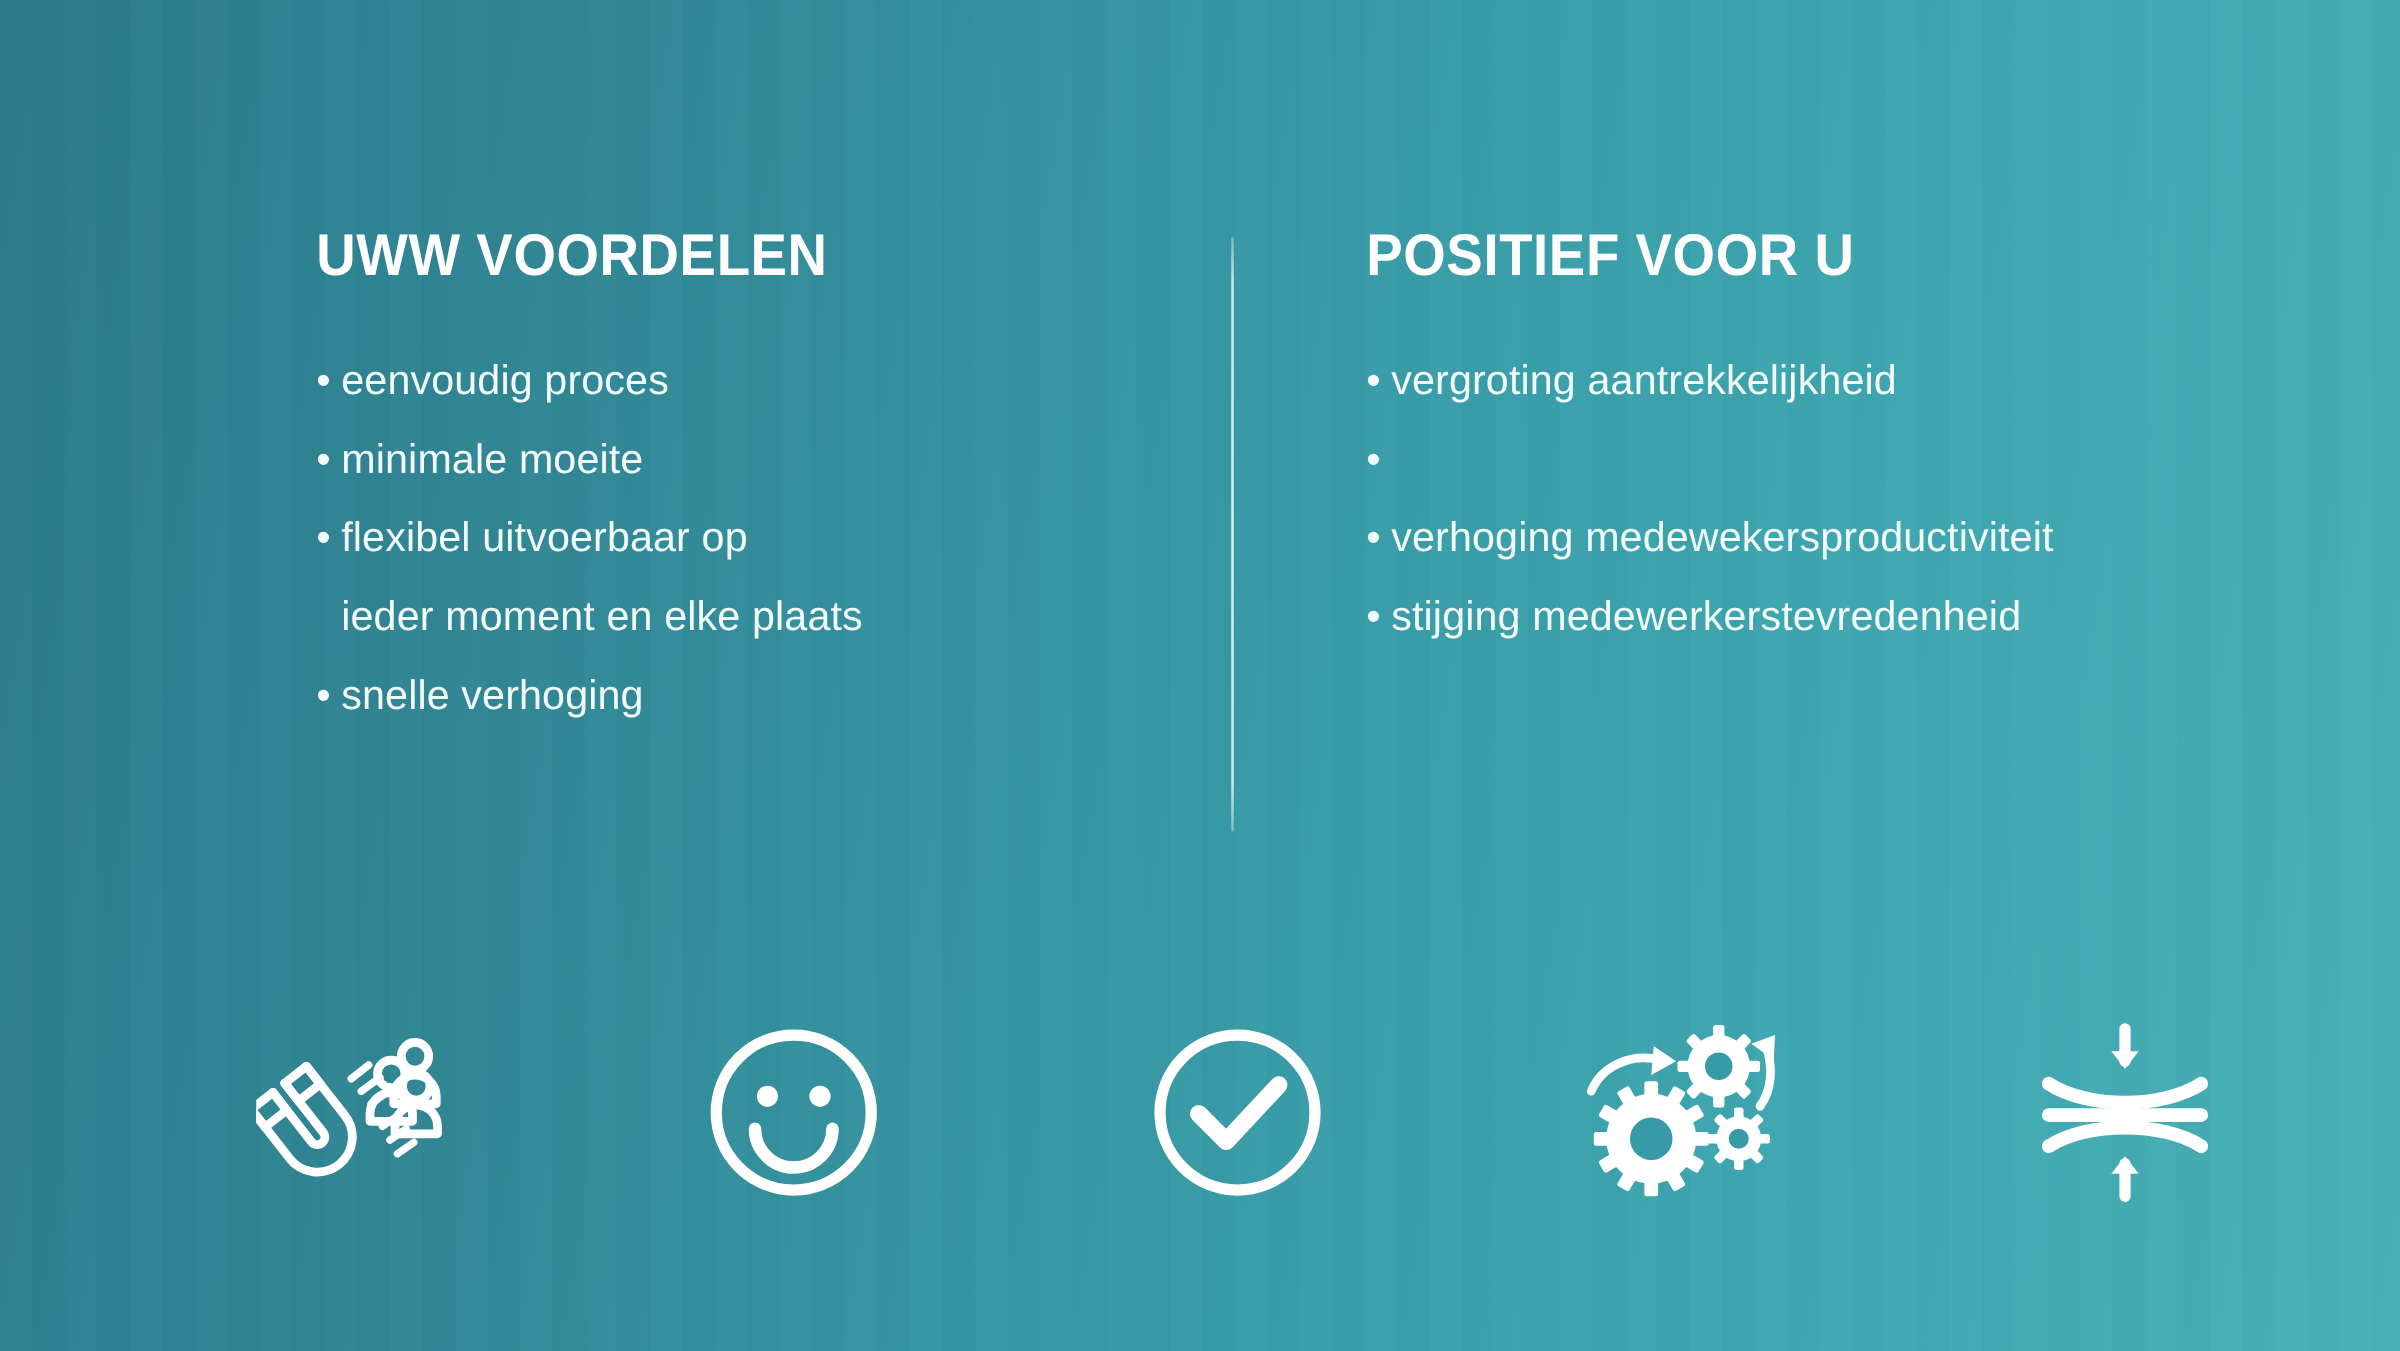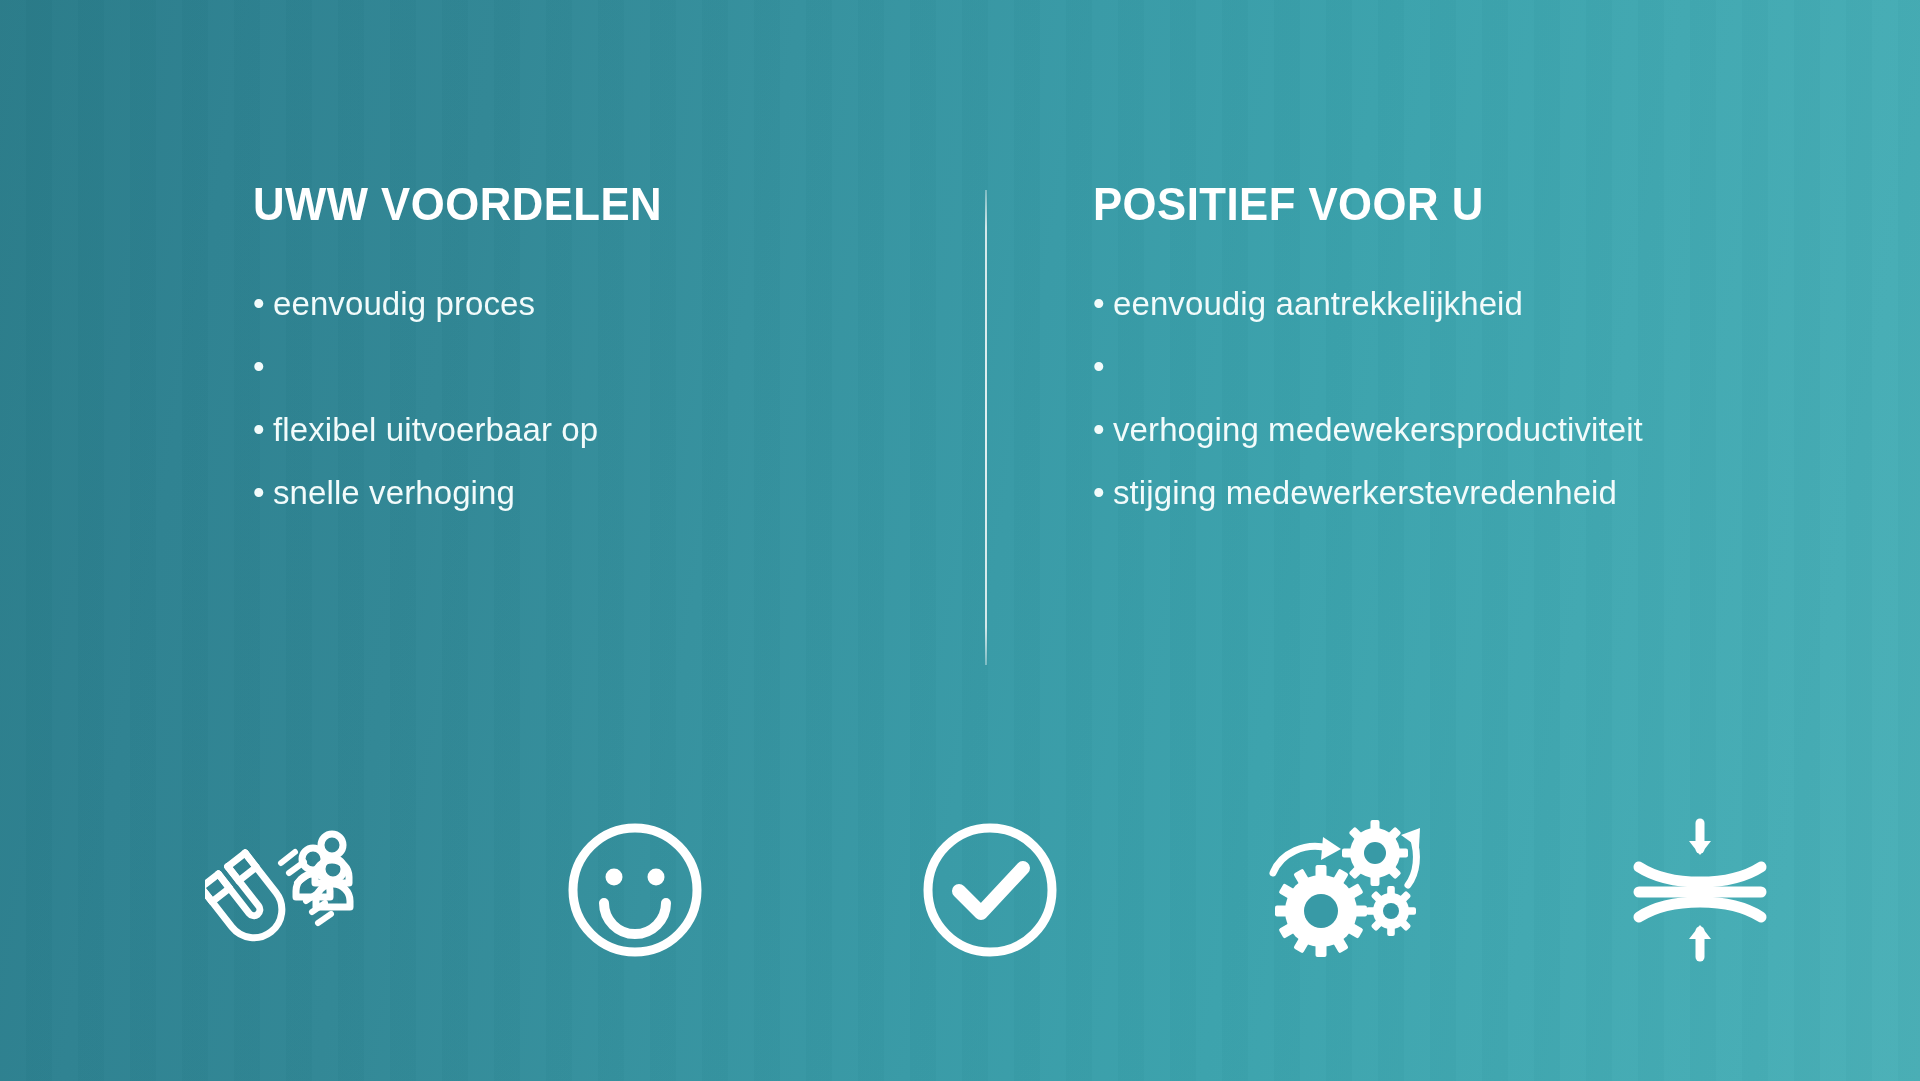--- a/index.html
+++ b/index.html
@@ -124,43 +124,48 @@
       <div class="col-title">UWW VOORDELEN</div>
       <div class="bullets">
 
         <div class="bullet-row">
           <span class="bullet-mark">•</span>
           <span class="bullet-text">eenvoudig proces</span>
         </div>
 
         <div class="bullet-row">
           <span class="bullet-mark">•</span>
+          <span class="bullet-text">minimale moeite</span>
         </div>
 
         <div class="bullet-row">
           <span class="bullet-mark">•</span>
           <span class="bullet-text">flexibel uitvoerbaar op</span>
         </div>
 
+        <div class="bullet-row">
+          <span class="bullet-mark blank"></span>
+          <span class="bullet-text">ieder moment en elke plaats</span>
+        </div>
 
         <div class="bullet-row">
           <span class="bullet-mark">•</span>
           <span class="bullet-text">snelle verhoging</span>
         </div>
 
       </div>
     </div>
 
     <div class="col col-right">
       <div class="col-title">POSITIEF VOOR U</div>
       <div class="bullets">
 
         <div class="bullet-row">
           <span class="bullet-mark">•</span>
-          <span class="bullet-text">eenvoudig aantrekkelijkheid</span>
+          <span class="bullet-text">vergroting aantrekkelijkheid</span>
         </div>
 
         <div class="bullet-row">
           <span class="bullet-mark">•</span>
         </div>
 
         <div class="bullet-row">
           <span class="bullet-mark">•</span>
           <span class="bullet-text">verhoging medewekersproductiviteit</span>
         </div>

